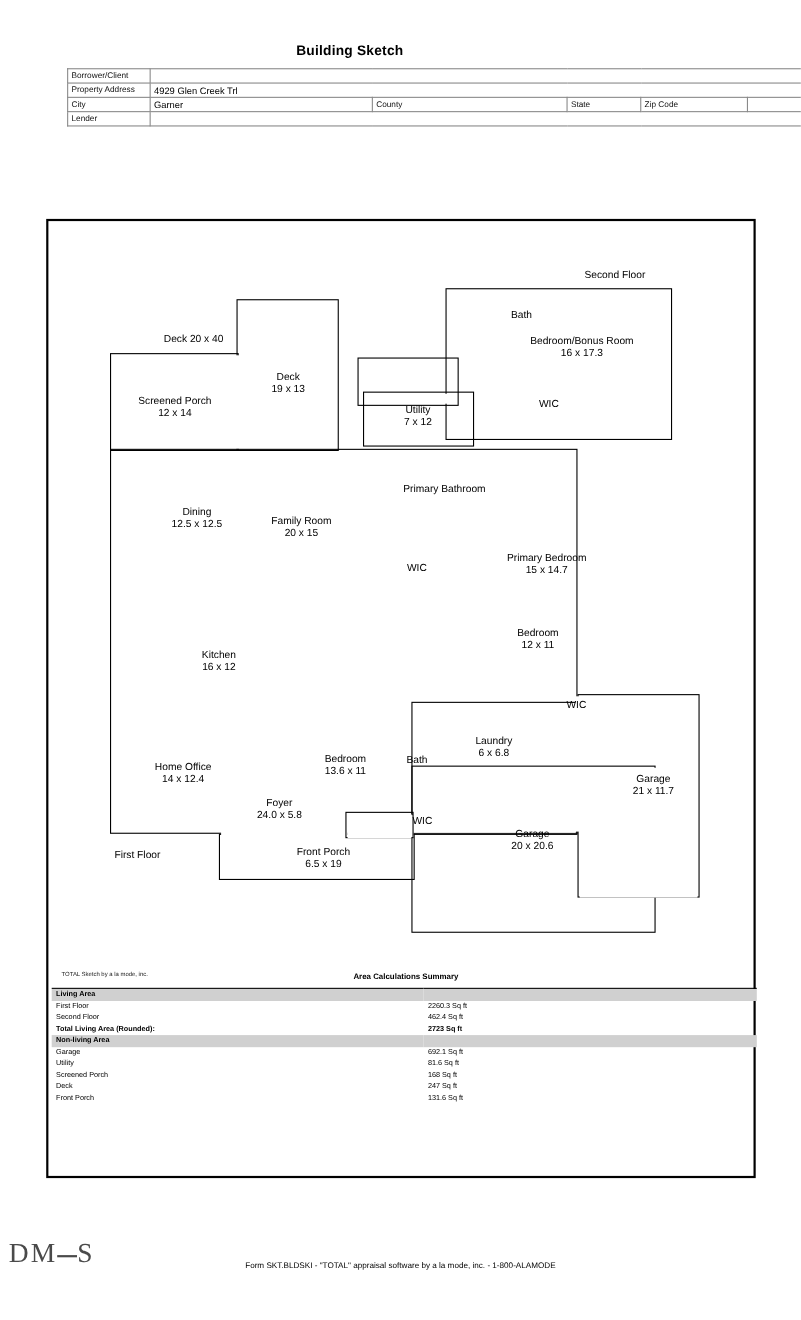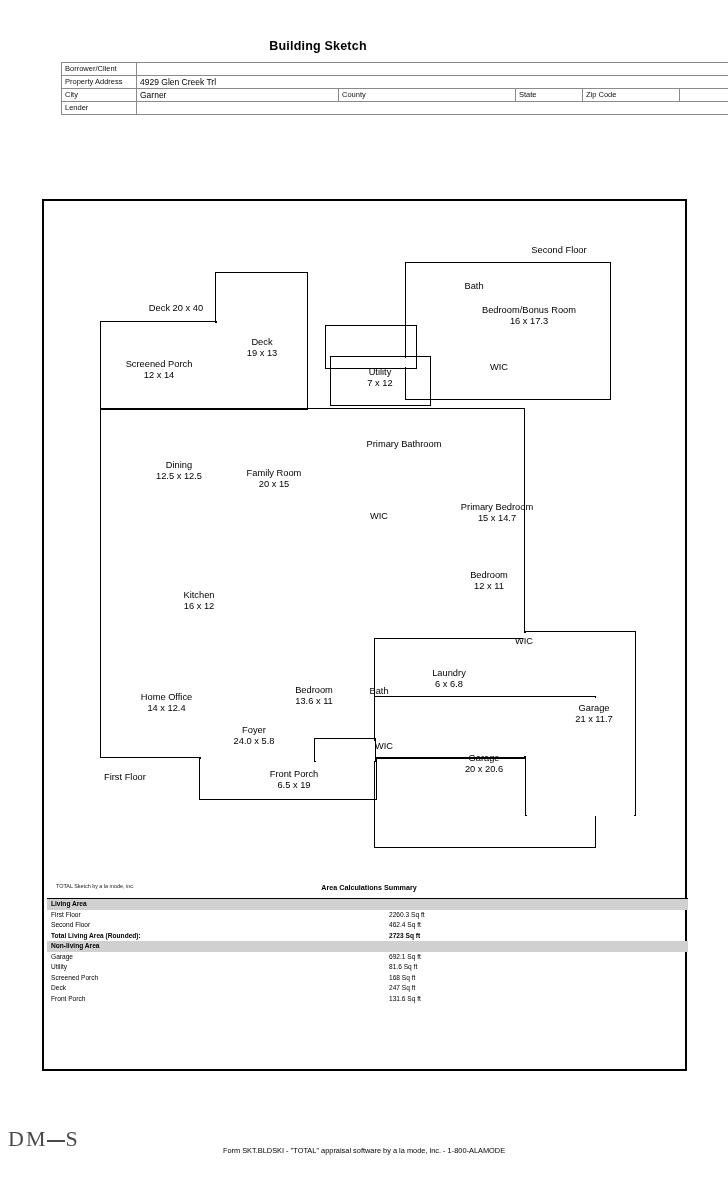--- a/index.html
+++ b/index.html
@@ -130,21 +130,21 @@
     top: 1146px;
     left: 0;
     width: 728px;
     text-align: center;
     font-size: 7.4px;
   }
   .logo {
     position: absolute;
     left: 8px;
     top: 1126px;
-    font-size: 22px;
+    font-size: 25px;
     letter-spacing: 2px;
     color: #4a4a4a;
     font-family: "Liberation Serif", serif;
   }
   .logo .bar {
     display: inline-block;
     width: 18px;
     border-bottom: 2px solid #4a4a4a;
     vertical-align: 4px;
   }

